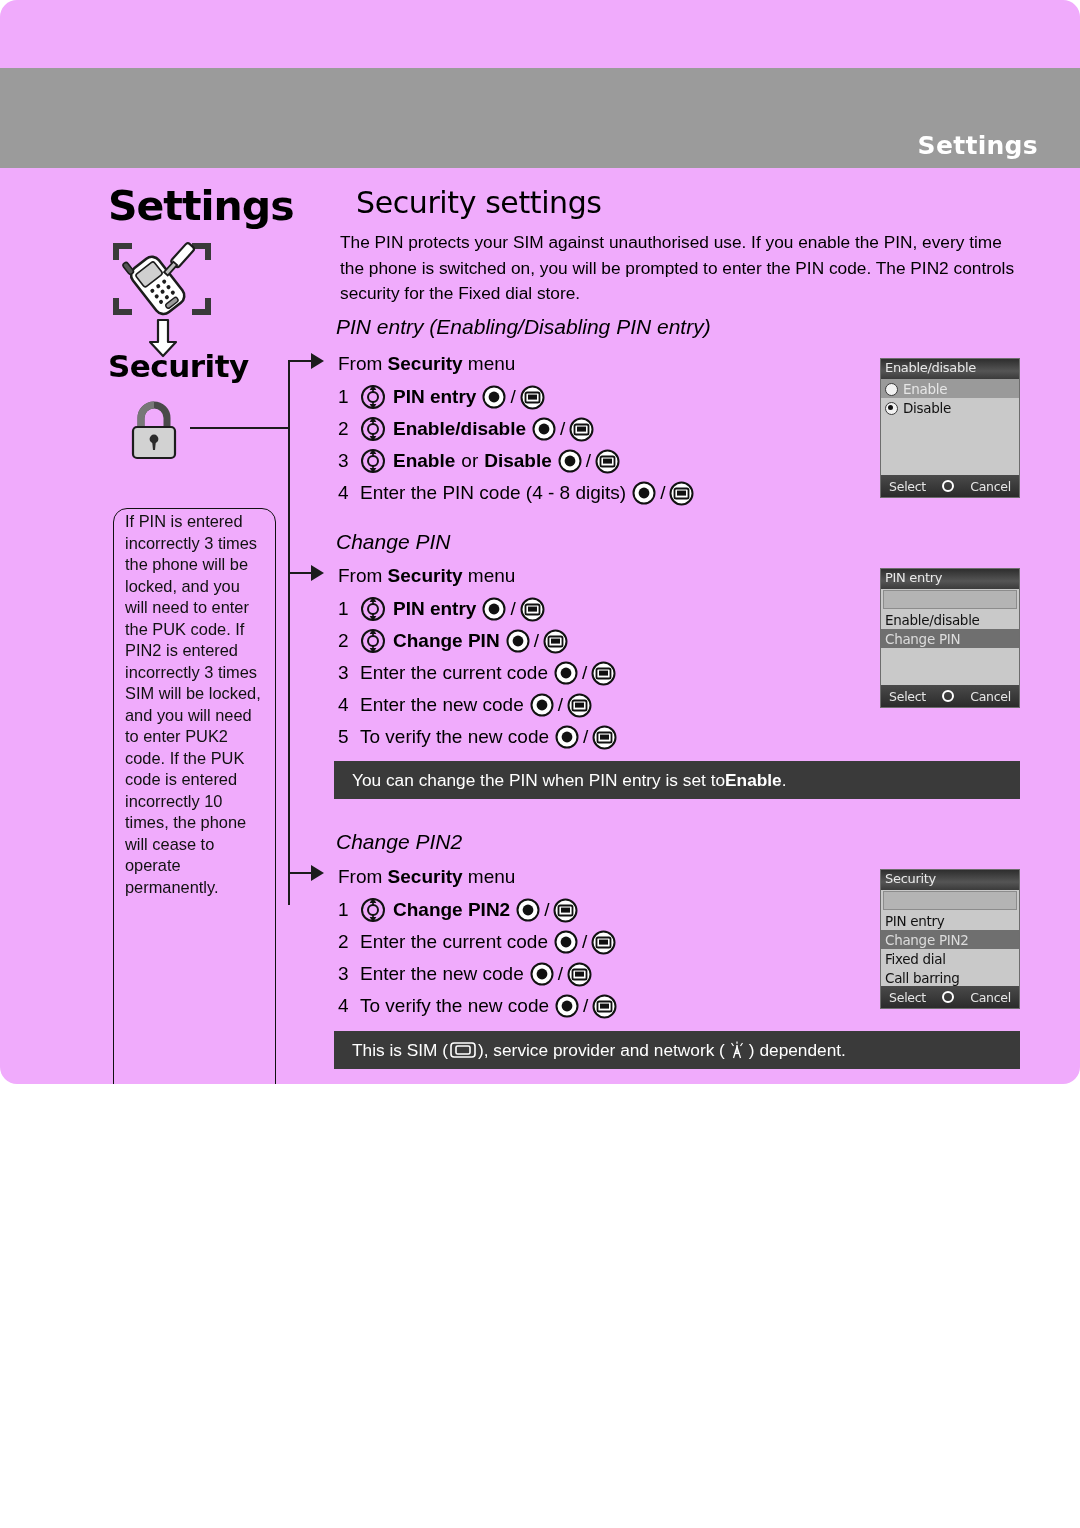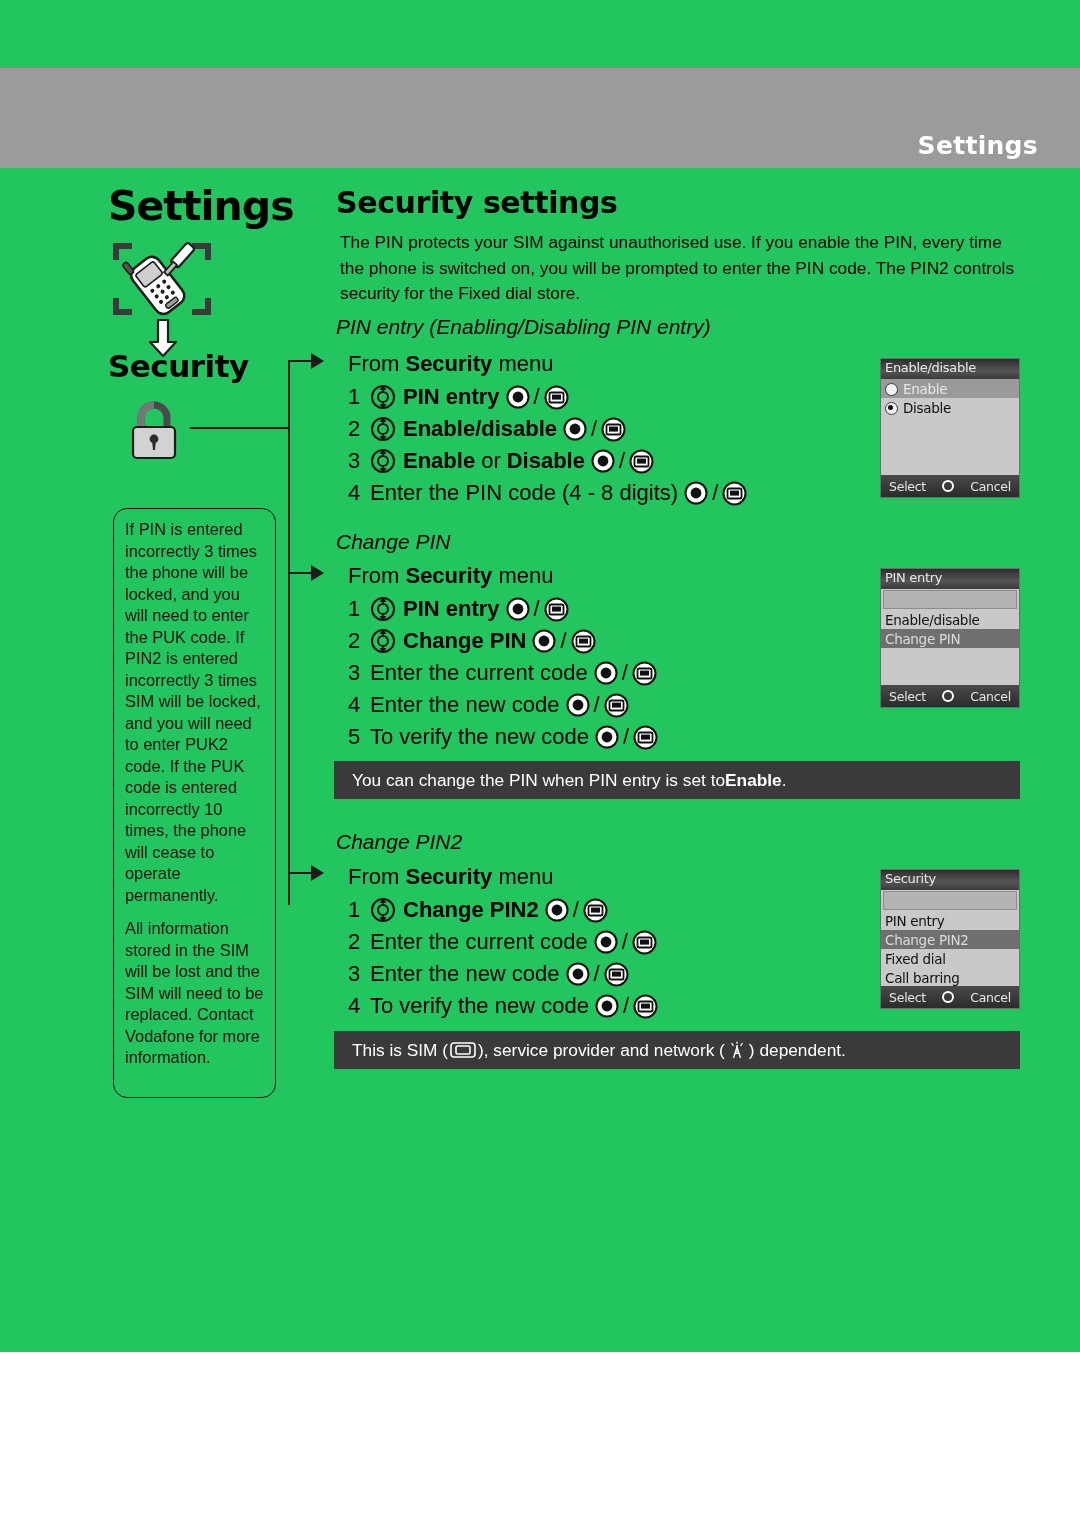--- a/index.html
+++ b/index.html
@@ -1,17 +1,17 @@
 <!DOCTYPE html>
 <html><head>
 <meta charset="utf-8">
 <style>
   html,body{margin:0;padding:0;background:#ffffff;}
   body{width:1080px;height:1528px;position:relative;font-family:"Liberation Sans",sans-serif;color:#000;}
-  .page{position:absolute;left:0;top:0;width:1080px;height:1352px;overflow:hidden;background:#22c55e;}
+  .page{position:absolute;left:0;top:0;width:1080px;height:1084px;overflow:hidden;background:#f0abfc;border-radius:17px;}
 
   
   .header-band{position:absolute;left:0;top:68px;width:1080px;height:100px;background:#9b9b9b;}
   .header-title{position:absolute;right:42px;bottom:8px;color:#ffffff;font-size:25px;font-weight:bold;
     font-family:"DejaVu Sans","Liberation Sans",sans-serif;letter-spacing:.3px;}
 
   
   .chapter-title{position:absolute;left:108px;top:182px;font-size:41px;font-weight:bold;
     font-family:"DejaVu Sans","Liberation Sans",sans-serif;letter-spacing:-1px;}
   .icon-phone-tool{position:absolute;left:110px;top:238px;width:104px;height:82px;}
@@ -22,31 +22,31 @@
 
   
   .conn-h{position:absolute;left:190px;top:427px;width:99px;height:2px;background:#1c1c1c;}
   .conn-v{position:absolute;left:288px;top:360px;width:2px;height:545px;background:#1c1c1c;}
   .branch{position:absolute;height:2px;background:#1c1c1c;left:289px;width:24px;}
   .branch-head{position:absolute;width:0;height:0;border-left:13px solid #1c1c1c;
     border-top:8px solid transparent;border-bottom:8px solid transparent;}
 
   
   .note-box{position:absolute;left:113px;top:508px;width:163px;height:590px;border:1.6px solid #111;
-    border-radius:14px;box-sizing:border-box;padding:10px 11px 0 11px;}
+    border-radius:14px;box-sizing:border-box;padding:2px 11px 0 11px;}
   .note-box p{margin:0 0 12px 0;font-size:16.4px;line-height:21.5px;color:#111;}
 
   
-  .sec-title{position:absolute;left:336px;font-size:30px;font-weight:bold;
+  .sec-title{position:absolute;left:356px;font-size:30px;font-weight:normal;
     font-family:"DejaVu Sans","Liberation Sans",sans-serif;letter-spacing:-.4px;}
   .intro{position:absolute;left:340px;top:230px;width:680px;font-size:17.3px;line-height:25.5px;}
   .sub-head{position:absolute;left:336px;font-size:21px;font-weight:normal;font-style:italic;
     font-family:"Liberation Sans",sans-serif;}
 
-  .steps{position:absolute;left:348px;font-size:22px;line-height:32px;}
+  .steps{position:absolute;left:338px;font-size:19px;line-height:32px;}
   .from-line{margin:0 0 1px 0;padding-left:0;}
   .from-line b{font-weight:bold;}
   .step{display:flex;align-items:center;white-space:nowrap;}
   .step .num{display:inline-block;width:22px;text-align:left;}
   .step .lbl{margin:0 6px 0 0;}
   .step .lbl.b{font-weight:bold;}
   .slash{margin:0 4px;}
 
   
   .k{display:inline-block;vertical-align:middle;position:relative;}
@@ -144,21 +144,20 @@
 
   <div class="branch" style="top:360px;"></div>
   <div class="branch-head" style="left:311px;top:353px;"></div>
   <div class="branch" style="top:572px;"></div>
   <div class="branch-head" style="left:311px;top:565px;"></div>
   <div class="branch" style="top:872px;"></div>
   <div class="branch-head" style="left:311px;top:865px;"></div>
 
   <div class="note-box">
     <p>If PIN is entered incorrectly 3 times the phone will be locked, and you will need to enter the PUK code. If PIN2 is entered incorrectly 3 times SIM will be locked, and you will need to enter PUK2 code. If the PUK code is entered incorrectly 10 times, the phone will cease to operate permanently.</p>
-    <p>All information stored in the SIM will be lost and the SIM will need to be replaced. Contact Vodafone for more information.</p>
   </div>
 
   <div class="sec-title" style="top:185px;">Security settings</div>
   <div class="intro">The PIN protects your SIM against unauthorised use. If you enable the PIN, every time the phone is switched on, you will be prompted to enter the PIN code. The PIN2 controls security for the Fixed dial store.</div>
 
   <div class="sub-head" style="top:315px;">PIN entry (Enabling/Disabling PIN entry)</div>
   <div class="steps" id="steps0" style="top:348px;">
       <div class="from-line">From <b>Security</b> menu</div>
       <div class="step">
                <span class="num">1</span>

